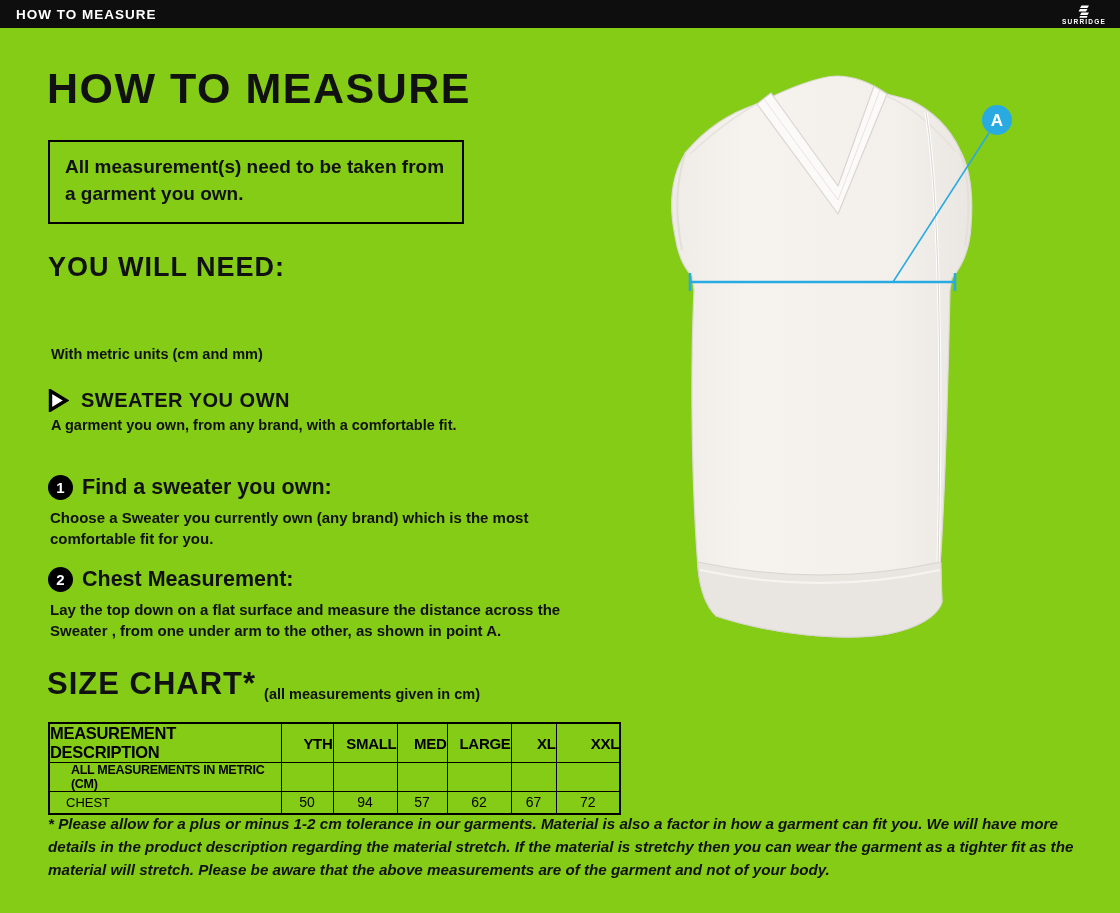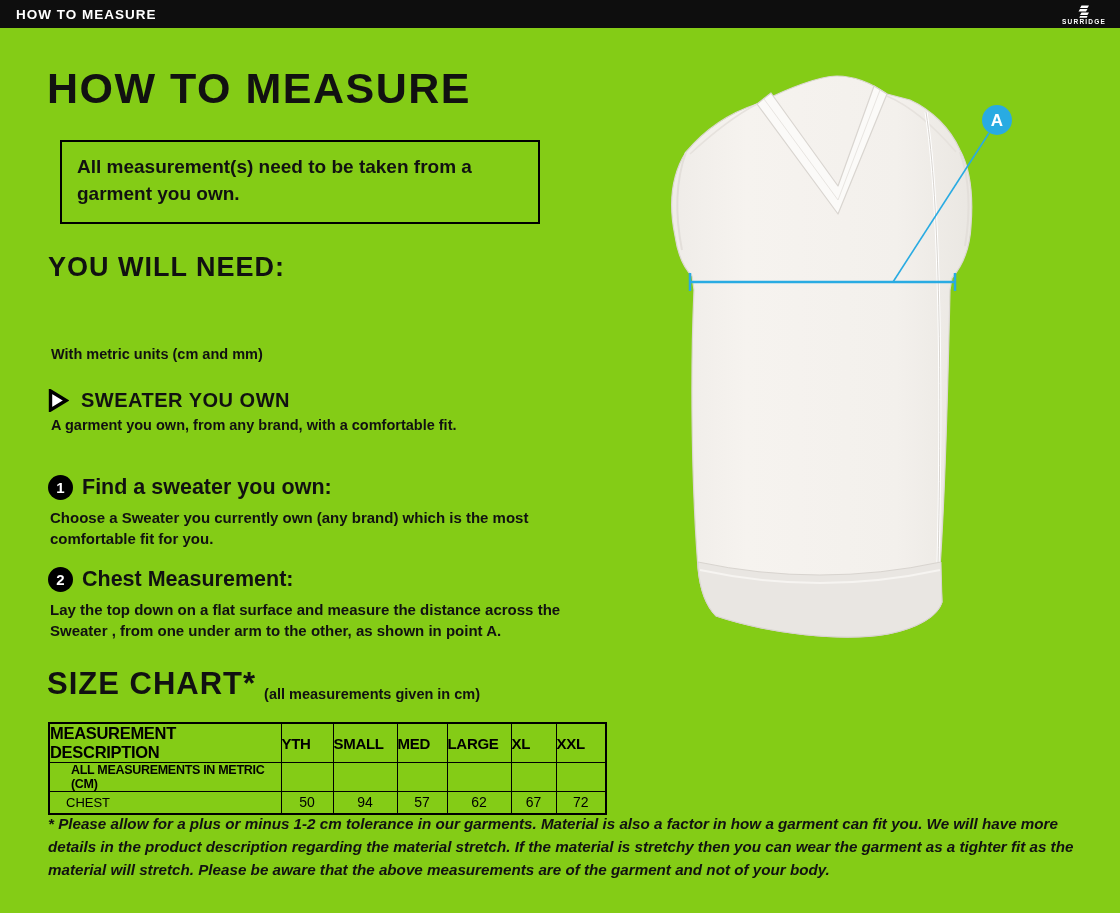--- a/index.html
+++ b/index.html
@@ -17,21 +17,21 @@
   .topbar-title { color:#fff; font-weight:bold; font-size:13.5px; letter-spacing:1px; }
   .topbar-logo { display:flex; flex-direction:column; align-items:center; line-height:1; padding-top:2px; }
   .topbar-logo .s-mark { display:block; }
   .topbar-logo .brand { color:#fff; font-weight:bold; font-size:6.5px; letter-spacing:1.2px; margin-top:1px; }
 
   .h1 {
     position:absolute; left:47px; top:64px; font-size:43px; font-weight:bold;
     letter-spacing:1.5px; color:#111;
   }
   .note-box {
-    position:absolute; left:60px; top:140px; width:480px;
+    position:absolute; left:48px; top:140px; width:416px;
     border:2.5px solid #000; padding:12px 15px 14px 15px;
     font-size:19px; font-weight:bold; line-height:1.42;
   }
   .h2 {
     position:absolute; left:48px; top:252px; font-size:27px; font-weight:bold; letter-spacing:1px;
   }
   .need-item { position:absolute; left:48px; display:flex; align-items:center; gap:12px; }
   .need-item .tri { flex:0 0 auto; display:block; }
   .need-title { font-size:20px; font-weight:bold; letter-spacing:0.5px; }
   .need-desc { position:absolute; left:51px; font-size:14.5px; font-weight:bold; }
@@ -46,23 +46,23 @@
 
   .size-chart-head { position:absolute; left:47px; top:666px; display:flex; align-items:flex-end; }
   .size-chart-title { font-size:31px; font-weight:bold; letter-spacing:1px; }
   .size-chart-sub { font-size:14.5px; font-weight:bold; margin-left:8px; }
 
   table.szt {
     position:absolute; left:48px; top:722px; border-collapse:collapse;
     border:2px solid #000;
   }
   table.szt th, table.szt td { border:1.5px solid #000; color:#000; }
-  table.szt th { font-size:15px; font-weight:bold; height:27px; text-align:left; letter-spacing:-0.3px; }
+  table.szt th { font-size:15px; font-weight:bold; height:27px; text-align:right; letter-spacing:-0.3px; }
   table.szt th.desc { font-size:16.5px; text-align:left; width:232px; }
-  table.szt .c-yth{width:52px}.c-small{width:64px}.c-med{width:50px}.c-large{width:64px}.c-xl{width:45px}.c-xxl{width:50px}
+  table.szt .c-yth{width:52px}.c-small{width:64px}.c-med{width:50px}.c-large{width:64px}.c-xl{width:45px}.c-xxl{width:64px}
   table.szt tr.metric td { height:20px; }
   table.szt tr.metric td.lbl { font-size:12.5px; font-weight:bold; padding-left:21px; letter-spacing:-0.3px; }
   table.szt tr.vals td { height:22px; font-size:14px; text-align:center; }
   table.szt tr.vals td.lbl { font-size:13px; text-align:left; padding-left:16px; }
 
   .footnote {
     position:absolute; left:48px; top:813px; width:1046px;
     font-size:15.2px; font-weight:bold; font-style:italic; line-height:1.5; color:#111;
   }
   .diagram { position:absolute; left:620px; top:50px; }

